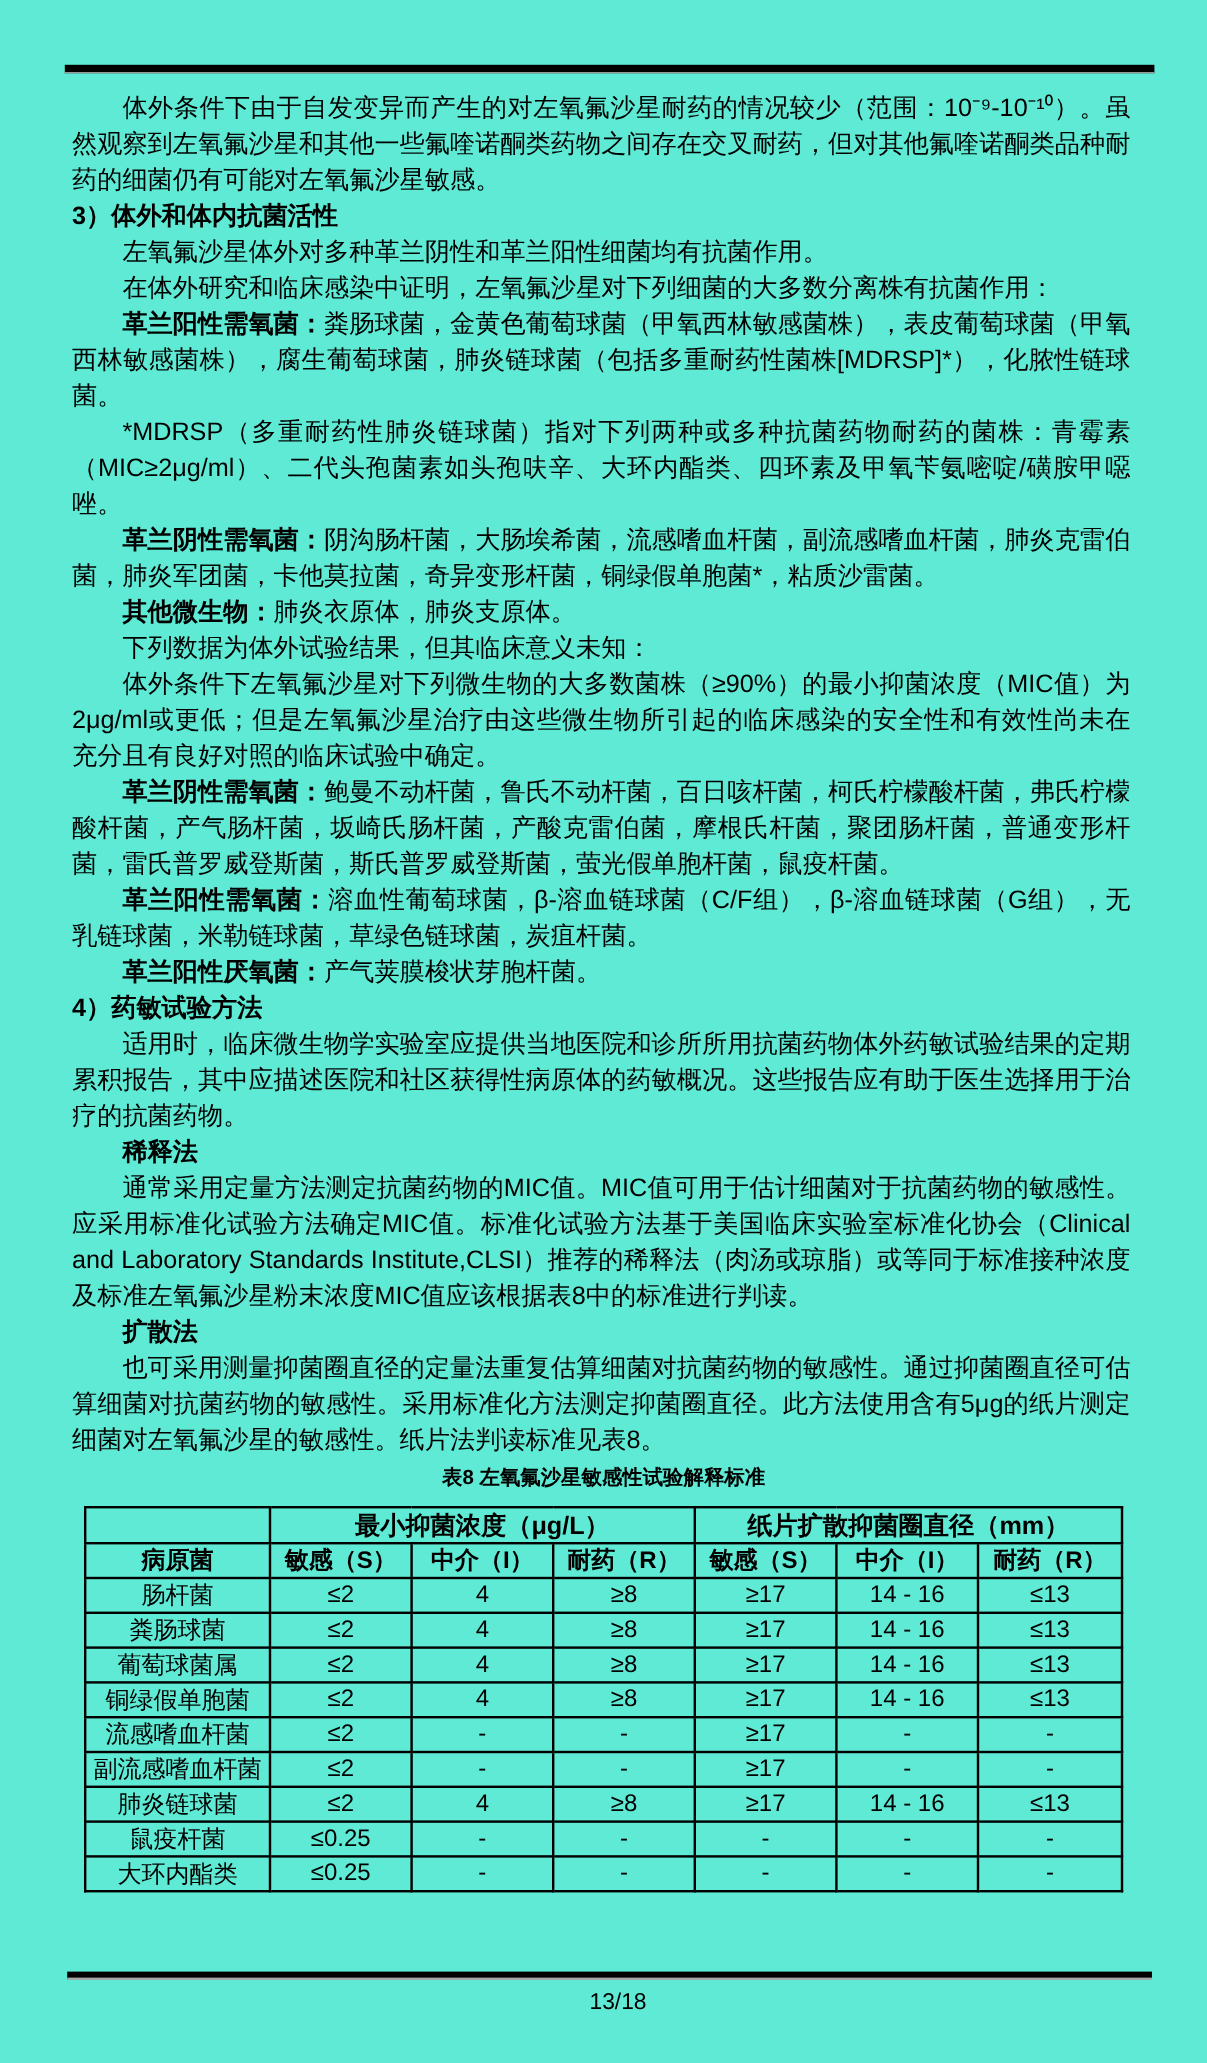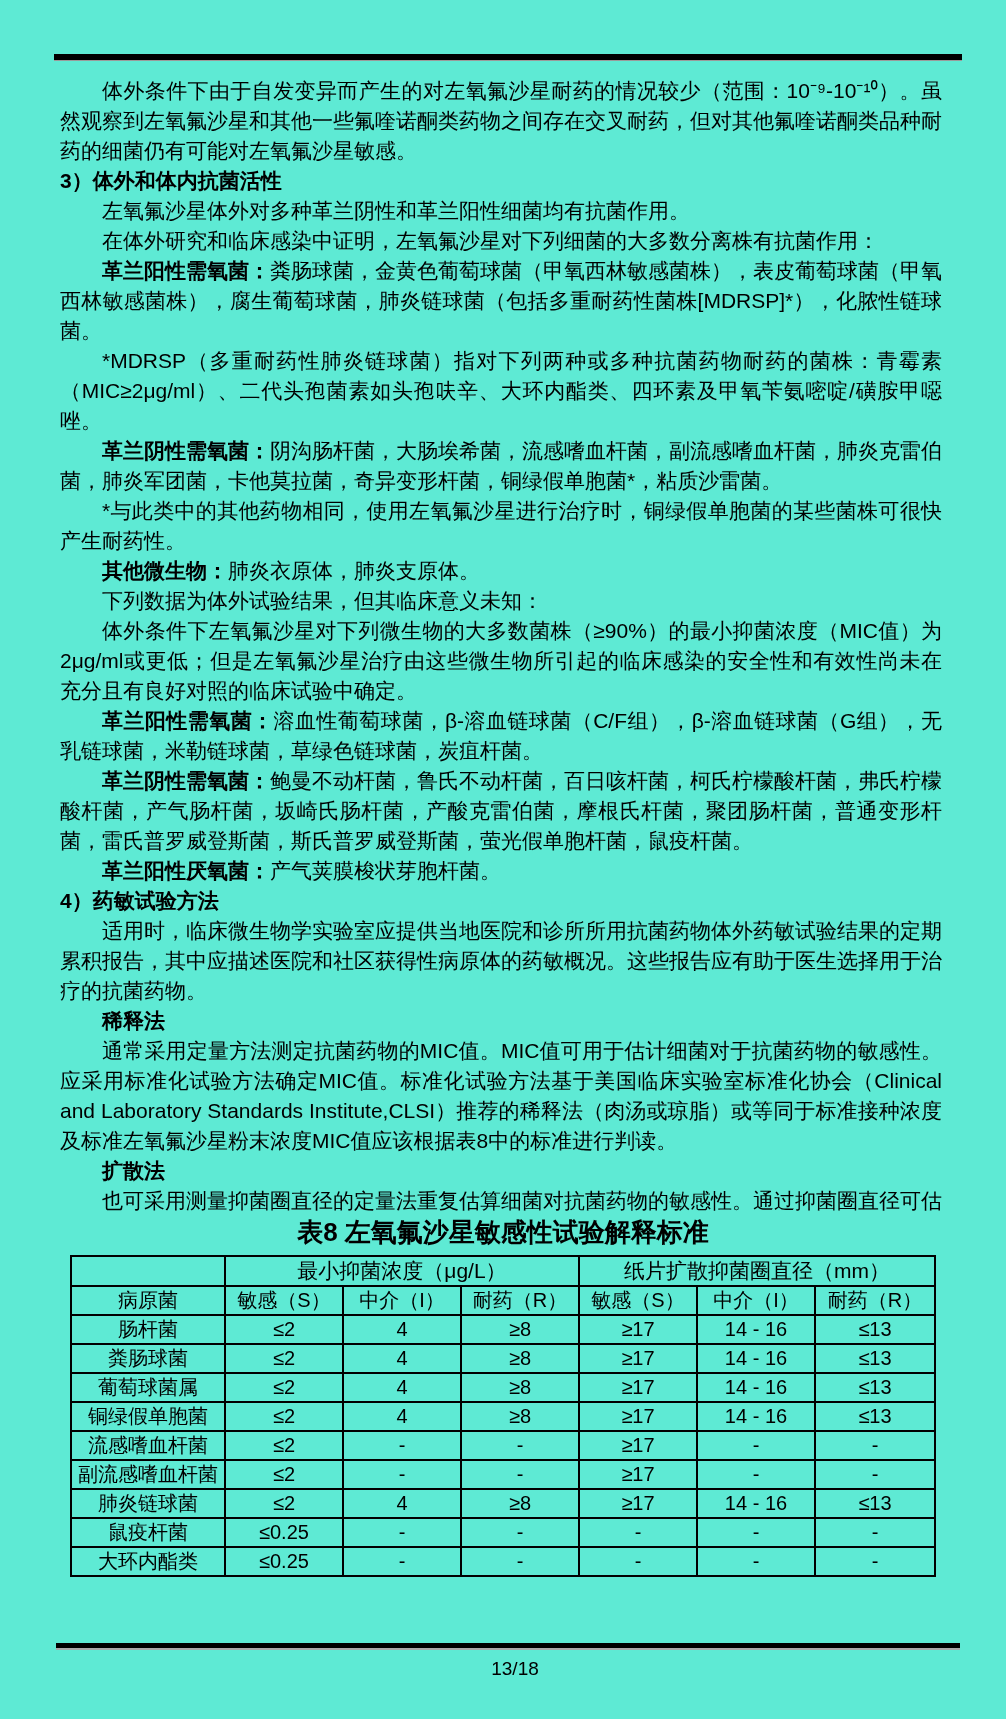--- a/index.html
+++ b/index.html
@@ -36,41 +36,41 @@
   .content p.h2 { font-weight: bold; text-indent: 2em; }
   .content b { font-weight: bold; }
   .table-block {
     position: absolute;
     top: 1216px; left: 60px;
     width: 886px;
   }
   .table-title {
     text-align: center;
     font-weight: bold;
-    font-size: 26px;
+    font-size: 17px;
     line-height: 32px;
     margin: 0;
   }
   table.sens-table {
     width: 864px;
     margin: 7px auto 0;
     border-collapse: collapse;
     table-layout: fixed;
   }
   table.sens-table th, table.sens-table td {
     border: 2px solid #000000;
     text-align: center;
     vertical-align: middle;
     padding: 0;
     height: 27px;
     font-size: 20px;
     overflow: hidden;
     white-space: nowrap;
   }
-  table.sens-table th { font-weight: normal; font-size: 20px; }
+  table.sens-table th { font-weight: bold; font-size: 20px; }
   table.sens-table thead tr.group-row th { font-size: 21px; }
   .bottom-rule {
     position: absolute;
     top: 1643px; left: 56px;
     width: 904px; height: 5px;
     background: #000000;
     border-bottom: 2px solid #a8a8a8;
   }
   .page-number {
     position: absolute;
@@ -89,26 +89,25 @@
   <div class="top-rule"></div>
 
   <div class="content" id="blocks">
       <p class="p">体外条件下由于自发变异而产生的对左氧氟沙星耐药的情况较少（范围：10⁻⁹-10⁻¹⁰）。虽然观察到左氧氟沙星和其他一些氟喹诺酮类药物之间存在交叉耐药，但对其他氟喹诺酮类品种耐药的细菌仍有可能对左氧氟沙星敏感。</p>
       <p class="h1">3）体外和体内抗菌活性</p>
       <p class="p">左氧氟沙星体外对多种革兰阴性和革兰阳性细菌均有抗菌作用。</p>
       <p class="p">在体外研究和临床感染中证明，左氧氟沙星对下列细菌的大多数分离株有抗菌作用：</p>
       <p class="p"><b>革兰阳性需氧菌：</b>粪肠球菌，金黄色葡萄球菌（甲氧西林敏感菌株），表皮葡萄球菌（甲氧西林敏感菌株），腐生葡萄球菌，肺炎链球菌（包括多重耐药性菌株[MDRSP]*），化脓性链球菌。</p>
       <p class="p">*MDRSP（多重耐药性肺炎链球菌）指对下列两种或多种抗菌药物耐药的菌株：青霉素（MIC≥2μg/ml）、二代头孢菌素如头孢呋辛、大环内酯类、四环素及甲氧苄氨嘧啶/磺胺甲噁唑。</p>
       <p class="p"><b>革兰阴性需氧菌：</b>阴沟肠杆菌，大肠埃希菌，流感嗜血杆菌，副流感嗜血杆菌，肺炎克雷伯菌，肺炎军团菌，卡他莫拉菌，奇异变形杆菌，铜绿假单胞菌*，粘质沙雷菌。</p>
-      <p class="p">*与此类中的其他药物相同，使用左氧氟沙星进行治疗时，铜绿假单胞菌的某些菌株可很快产生耐药性。</p>
       <p class="p"><b>其他微生物：</b>肺炎衣原体，肺炎支原体。</p>
       <p class="p">下列数据为体外试验结果，但其临床意义未知：</p>
       <p class="p">体外条件下左氧氟沙星对下列微生物的大多数菌株（≥90%）的最小抑菌浓度（MIC值）为2μg/ml或更低；但是左氧氟沙星治疗由这些微生物所引起的临床感染的安全性和有效性尚未在充分且有良好对照的临床试验中确定。</p>
+      <p class="p"><b>革兰阴性需氧菌：</b>鲍曼不动杆菌，鲁氏不动杆菌，百日咳杆菌，柯氏柠檬酸杆菌，弗氏柠檬酸杆菌，产气肠杆菌，坂崎氏肠杆菌，产酸克雷伯菌，摩根氏杆菌，聚团肠杆菌，普通变形杆菌，雷氏普罗威登斯菌，斯氏普罗威登斯菌，萤光假单胞杆菌，鼠疫杆菌。</p>
       <p class="p"><b>革兰阳性需氧菌：</b>溶血性葡萄球菌，β-溶血链球菌（C/F组），β-溶血链球菌（G组），无乳链球菌，米勒链球菌，草绿色链球菌，炭疽杆菌。</p>
-      <p class="p"><b>革兰阴性需氧菌：</b>鲍曼不动杆菌，鲁氏不动杆菌，百日咳杆菌，柯氏柠檬酸杆菌，弗氏柠檬酸杆菌，产气肠杆菌，坂崎氏肠杆菌，产酸克雷伯菌，摩根氏杆菌，聚团肠杆菌，普通变形杆菌，雷氏普罗威登斯菌，斯氏普罗威登斯菌，萤光假单胞杆菌，鼠疫杆菌。</p>
       <p class="p"><b>革兰阳性厌氧菌：</b>产气荚膜梭状芽胞杆菌。</p>
       <p class="h1">4）药敏试验方法</p>
       <p class="p">适用时，临床微生物学实验室应提供当地医院和诊所所用抗菌药物体外药敏试验结果的定期累积报告，其中应描述医院和社区获得性病原体的药敏概况。这些报告应有助于医生选择用于治疗的抗菌药物。</p>
       <p class="h2">稀释法</p>
       <p class="p">通常采用定量方法测定抗菌药物的MIC值。MIC值可用于估计细菌对于抗菌药物的敏感性。应采用标准化试验方法确定MIC值。标准化试验方法基于美国临床实验室标准化协会（Clinical and Laboratory Standards Institute,CLSI）推荐的稀释法（肉汤或琼脂）或等同于标准接种浓度及标准左氧氟沙星粉末浓度MIC值应该根据表8中的标准进行判读。</p>
       <p class="h2">扩散法</p>
       <p class="p">也可采用测量抑菌圈直径的定量法重复估算细菌对抗菌药物的敏感性。通过抑菌圈直径可估算细菌对抗菌药物的敏感性。采用标准化方法测定抑菌圈直径。此方法使用含有5μg的纸片测定细菌对左氧氟沙星的敏感性。纸片法判读标准见表8。</p>
     </div>
 
   <div class="table-block">

